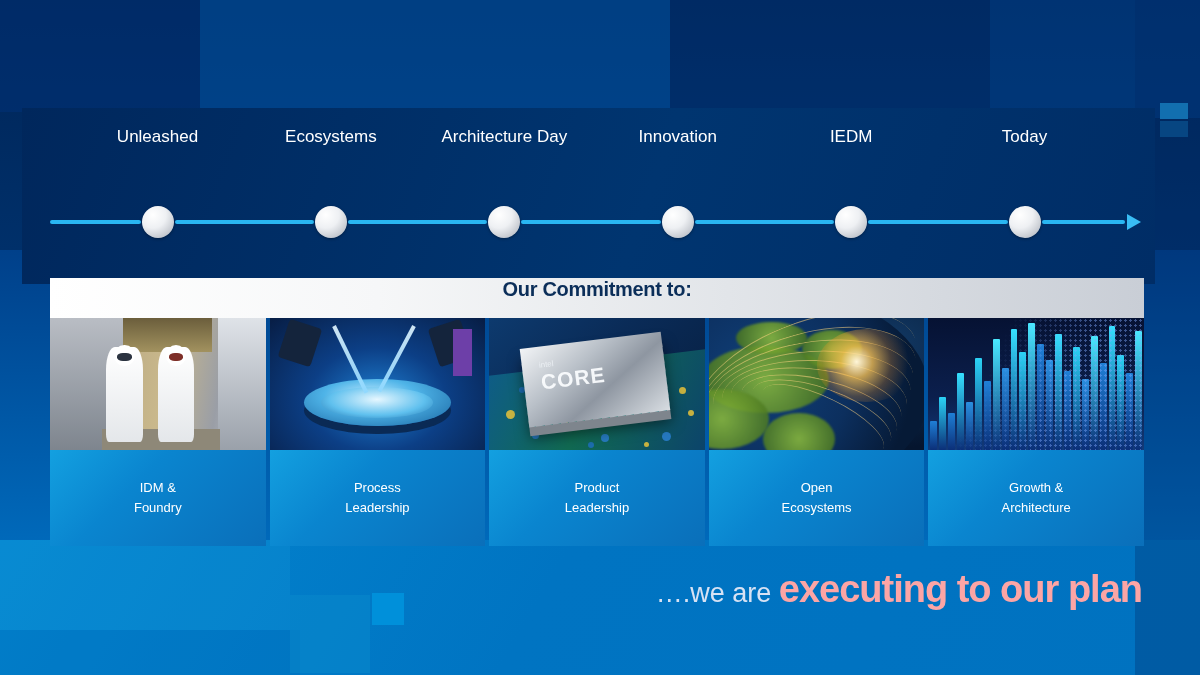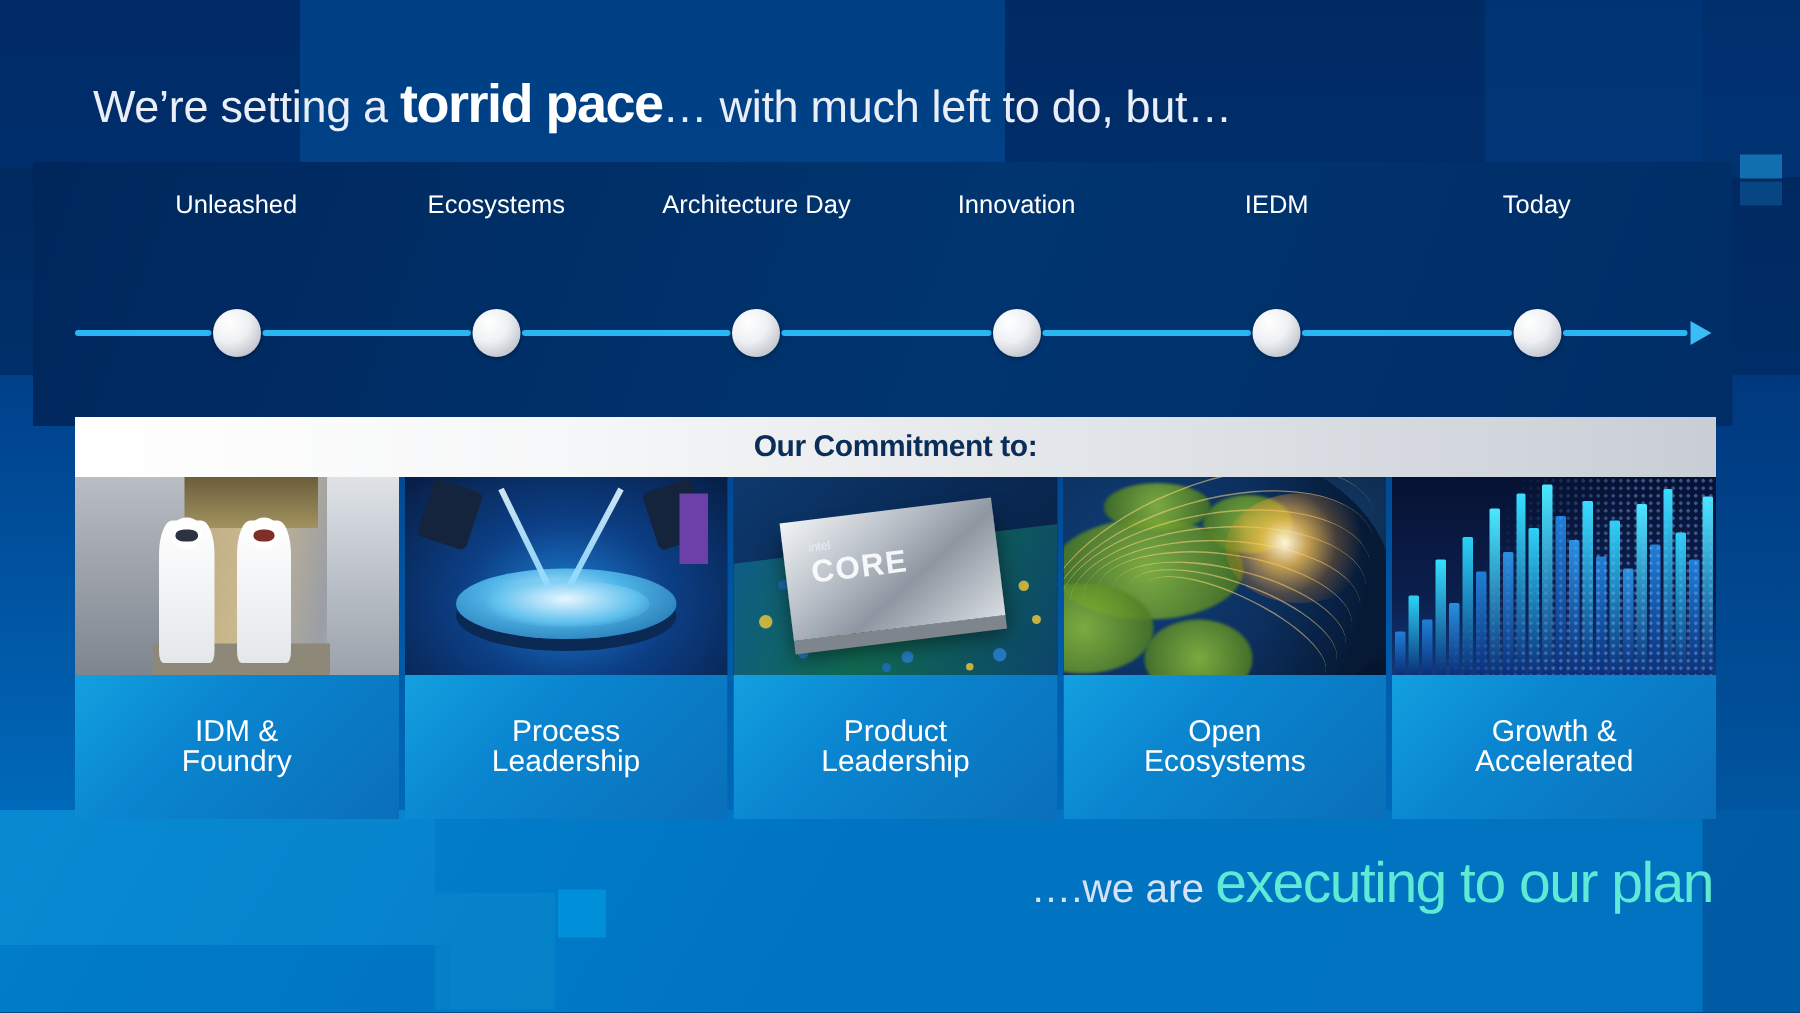--- a/index.html
+++ b/index.html
@@ -47,30 +47,30 @@
           transform:translateX(-50%);
           background:radial-gradient(circle at 34% 28%,#ffffff 0%,#eef0f3 42%,#c2c6cd 78%,#a7adb6 100%);
           box-shadow:0 1px 3px rgba(0,0,0,.35);}
   .tl-arrow{position:absolute;top:-6px;right:-2px;width:0;height:0;
             border-left:14px solid #39bdf4;border-top:8px solid transparent;
             border-bottom:8px solid transparent;}
 
   
   .cm-band{position:absolute;left:50px;top:278px;width:1094px;height:40px;
            background:linear-gradient(90deg,#ffffff 0%,#f6f7f8 30%,#e2e5e9 62%,#c9ced6 100%);
-           z-index:5;display:flex;align-items:center;justify-content:center;}
+           z-index:5;display:flex;align-items:flex-start;justify-content:center;}
   .cm-band-txt{font-size:20px;font-weight:bold;color:#0b2e59;letter-spacing:-.3px;}
 
   
   .cards{position:absolute;left:50px;top:318px;width:1094px;height:228px;
          display:flex;gap:4px;z-index:5;}
   .card{flex:1;display:flex;flex-direction:column;overflow:hidden;}
   .card-img{height:132px;width:100%;position:relative;overflow:hidden;background:#0a1c33;}
   .card-cap{flex:1;display:flex;align-items:center;justify-content:center;text-align:center;
-            color:#fff;font-size:20px;line-height:20px;
+            color:#fff;font-size:13px;line-height:20px;
             background:linear-gradient(135deg,#13a0e0 0%,#0a85cf 38%,#0a6fba 100%);}
 
   
   .art-fab{position:absolute;inset:0;background:linear-gradient(100deg,#8d9095 0%,#b9a982 28%,#c9b88c 52%,#9a9ea6 76%,#cfd4da 100%);}
   .fab-wall{position:absolute;left:0;top:0;width:34%;height:100%;background:linear-gradient(180deg,#b9bdc4,#7e858e);}
   .fab-wall2{position:absolute;right:0;top:0;width:22%;height:100%;background:linear-gradient(180deg,#dfe3e8,#9aa1aa);}
   .fab-ceil{position:absolute;left:30%;top:0;width:45%;height:26%;background:linear-gradient(180deg,#6b5e3c,#a2925f);}
   .fab-floor{position:absolute;left:24%;bottom:0;width:55%;height:16%;background:#8e8878;}
   .suit{position:absolute;bottom:6%;width:17%;height:72%;
         background:linear-gradient(180deg,#ffffff,#e4e7ea);border-radius:24% 24% 8% 8%;}
@@ -144,21 +144,21 @@
   .gbars{position:absolute;inset:0;display:flex;align-items:flex-end;gap:2px;padding:0 2px;}
   .gbar{flex:1;border-radius:1px;}
   .gdots{position:absolute;inset:0;
          background-image:radial-gradient(rgba(130,170,255,.55) 1px,transparent 1.2px);
          background-size:5px 5px;-webkit-mask-image:linear-gradient(115deg,transparent 30%,#000 60%);
          mask-image:linear-gradient(115deg,transparent 30%,#000 60%);opacity:.8;}
 
   
   .footline{position:absolute;right:58px;top:568px;font-size:27px;color:#d7e2f4;
             white-space:nowrap;z-index:6;}
-  .footline .bold{font-weight:normal;font-size:38px;color:#5eead4;letter-spacing:-1px;}
+  .footline .bold{font-weight:bold;font-size:38px;color:#fca5a5;letter-spacing:-1px;}
 </style>
 </head>
 <body>
 
 <div class="slide">
 
   <div class="bg"></div>
   <div class="bg-blk b1"></div>
   <div class="bg-blk b3"></div>
   <div class="bg-blk b2"></div>
@@ -168,23 +168,20 @@
   <div class="bg-blk b8"></div>
   <div class="bg-blk b9"></div>
   <div class="bg-blk b10"></div>
   <div class="bg-blk sq-a"></div>
   <div class="bg-blk sq-c"></div>
   <div class="bg-blk sq-d"></div>
   <div class="bg-blk sq-e"></div>
   <div class="bg-blk sq-f"></div>
   <div class="bg-blk b6"></div>
 
-  <div class="headline">
-    <span>We’re setting a </span><span class="bold">torrid pace</span><span>… with much left to do, but…</span>
-  </div>
 
   <div class="tl-panel">
     <div id="tl-labels">
         <div class="tl-item" style="left: 135.513px;"><span>Unleashed</span></div>
         <div class="tl-item" style="left: 308.92px;"><span>Ecosystems</span></div>
         <div class="tl-item" style="left: 482.328px;"><span>Architecture Day</span></div>
         <div class="tl-item" style="left: 655.736px;"><span>Innovation</span></div>
         <div class="tl-item" style="left: 829.143px;"><span>IEDM</span></div>
         <div class="tl-item" style="left: 1002.55px;"><span>Today</span></div>
       </div>
@@ -327,21 +324,21 @@
               <div class="gbar" style="height:66%;background:linear-gradient(180deg,#1f7fd6,#0b2f78)"></div>
               <div class="gbar" style="height:94%;background:linear-gradient(180deg,#35e0ff,#0b2f78)"></div>
               <div class="gbar" style="height:72%;background:linear-gradient(180deg,#2bd2f5,#0b2f78)"></div>
               <div class="gbar" style="height:58%;background:linear-gradient(180deg,#1f7fd6,#0b2f78)"></div>
               <div class="gbar" style="height:90%;background:linear-gradient(180deg,#49e9ff,#0b2f78)"></div>
             </div>
             <div class="gdots"></div>
   </div>
         </div>
         <div class="card-cap">
-          <div><span>Growth &amp;</span><br><span>Accelerated</span></div>
+          <div><span>Growth &amp;</span><br><span>Architecture</span></div>
         </div>
       </div>
     </div>
 
   <div class="footline">
     <span>….we are </span><span class="bold">executing to our plan</span>
   </div>
 
 </div>
 

